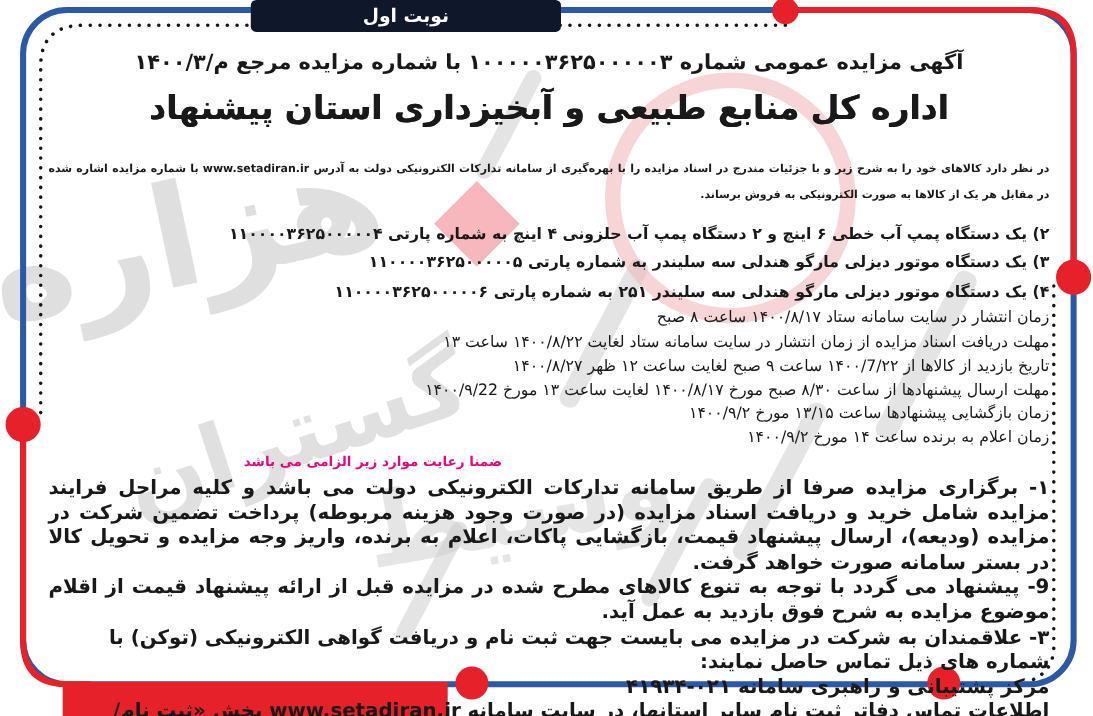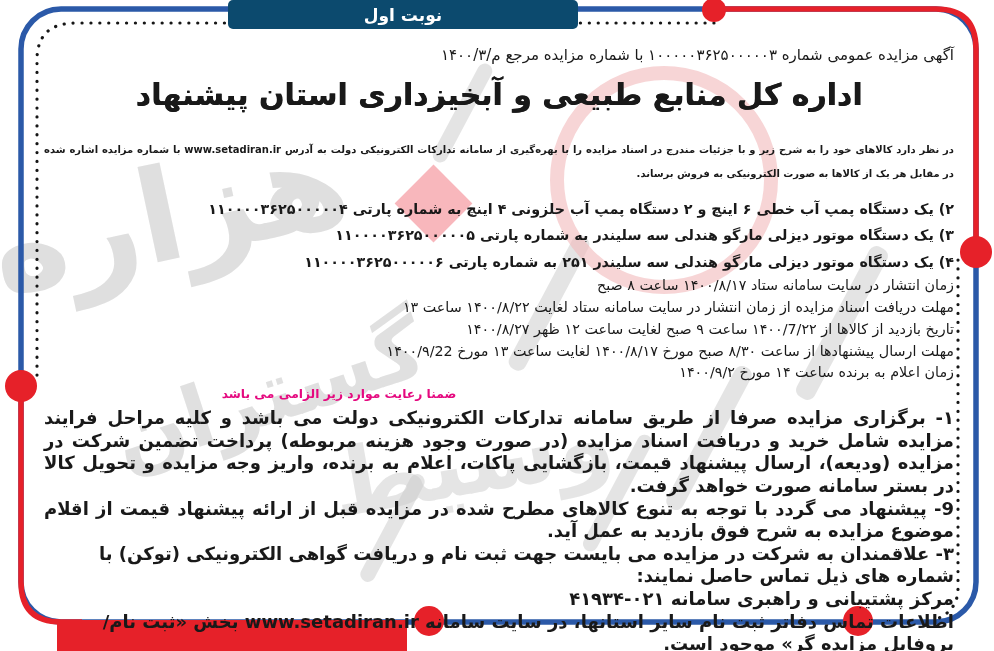--- a/index.html
+++ b/index.html
@@ -19,27 +19,27 @@
   .wm-s4{left:385px;top:468px;width:15px;height:120px;}
   .wm-s5{left:832px;top:238px;width:20px;height:170px;}
   .wm-s6{left:610px;top:428px;width:15px;height:130px;}
   .wm-circle{position:absolute;left:550px;top:66px;width:200px;height:200px;border:14px solid #f2b9bb;border-radius:50%;opacity:.6;}
   .wm-diamond{position:absolute;left:406px;top:176px;width:55px;height:55px;background:#f59fa6;opacity:.75;transform:rotate(45deg);}
 
   
   .frame{position:absolute;inset:0;z-index:1;pointer-events:none;}
 
   
-  .banner{position:absolute;left:228px;top:0;width:350px;height:29px;background:#0c4a6e;border-radius:5px;
+  .banner{position:absolute;left:228px;top:0;width:282px;height:29px;background:#0f172a;border-radius:5px;
           z-index:2;display:flex;align-items:center;justify-content:center;}
   .banner span{color:#fff;font-size:17px;font-weight:bold;}
 
   
   .content{position:absolute;right:40px;left:44px;top:46px;z-index:3;direction:rtl;color:#191919;}
-  .announce{font-size:15px;font-weight:normal;margin:0 0 8px;white-space:nowrap;}
+  .announce{font-size:19px;font-weight:bold;text-align:center;margin:0 0 8px;white-space:nowrap;}
   .title{font-size:30px;font-weight:bold;text-align:center;margin:0 0 20px;line-height:46px;
          letter-spacing:-1px;text-shadow:.5px 0 currentColor;}
   .intro{font-size:10px;font-weight:bold;line-height:24px;text-align:justify;margin:0 0 10px;}
   .items .line{font-size:14.3px;font-weight:bold;line-height:26.4px;white-space:nowrap;}
   .schedule .line{font-size:14.3px;font-weight:normal;line-height:21.8px;white-space:nowrap;}
   .mandatory{font-size:12.3px;font-weight:bold;color:#e5097f;text-align:center;margin:3px 0 6px;
              transform:translateX(-160px);}
   .notes p{margin:0;font-size:18px;font-weight:bold;line-height:22.6px;}
   .just{text-align:justify;}
 </style>
@@ -89,20 +89,21 @@
       <div class="line">۲) یک دستگاه پمپ آب خطی ۶ اینچ و ۲ دستگاه پمپ آب حلزونی ۴ اینچ به شماره پارتی ۱۱۰۰۰۰۳۶۲۵۰۰۰۰۰۴</div>
       <div class="line">۳) یک دستگاه موتور دیزلی مارگو هندلی سه سلیندر به شماره پارتی ۱۱۰۰۰۰۳۶۲۵۰۰۰۰۰۵</div>
       <div class="line">۴) یک دستگاه موتور دیزلی مارگو هندلی سه سلیندر ۲۵۱ به شماره پارتی ۱۱۰۰۰۰۳۶۲۵۰۰۰۰۰۶</div>
     </div>
 
     <div class="schedule">
       <div class="line">زمان انتشار در سایت سامانه ستاد ۱۴۰۰/۸/۱۷ ساعت ۸ صبح</div>
       <div class="line">مهلت دریافت اسناد مزایده از زمان انتشار در سایت سامانه ستاد لغایت ۱۴۰۰/۸/۲۲ ساعت ۱۳</div>
       <div class="line">تاریخ بازدید از کالاها از ۱۴۰۰/7/۲۲ ساعت ۹ صبح لغایت ساعت ۱۲ ظهر ۱۴۰۰/۸/۲۷</div>
       <div class="line">مهلت ارسال پیشنهادها از ساعت ۸/۳۰ صبح مورخ ۱۴۰۰/۸/۱۷ لغایت ساعت ۱۳ مورخ ۱۴۰۰/۹/22</div>
+      <div class="line">زمان بازگشایی پیشنهادها ساعت ۱۳/۱۵ مورخ ۱۴۰۰/۹/۲</div>
       <div class="line">زمان اعلام به برنده ساعت ۱۴ مورخ ۱۴۰۰/۹/۲</div>
     </div>
 
     <p class="mandatory">ضمنا رعایت موارد زیر الزامی می باشد</p>
 
     <div class="notes">
       <p class="just">۱- برگزاری مزایده صرفا از طریق سامانه تدارکات الکترونیکی دولت می باشد و کلیه مراحل فرایند مزایده شامل خرید و دریافت اسناد مزایده (در صورت وجود هزینه مربوطه) پرداخت تضمین شرکت در مزایده (ودیعه)، ارسال پیشنهاد قیمت، بازگشایی پاکات، اعلام به برنده، واریز وجه مزایده و تحویل کالا در بستر سامانه صورت خواهد گرفت.</p>
       <p class="just">9- پیشنهاد می گردد با توجه به تنوع کالاهای مطرح شده در مزایده قبل از ارائه پیشنهاد قیمت از اقلام موضوع مزایده به شرح فوق بازدید به عمل آید.</p>
       <p>۳- علاقمندان به شرکت در مزایده می بایست جهت ثبت نام و دریافت گواهی الکترونیکی (توکن) با شماره های ذیل تماس حاصل نمایند:</p>
       <p>مرکز پشتیبانی و راهبری سامانه ۰۲۱-۴۱۹۳۴</p>

